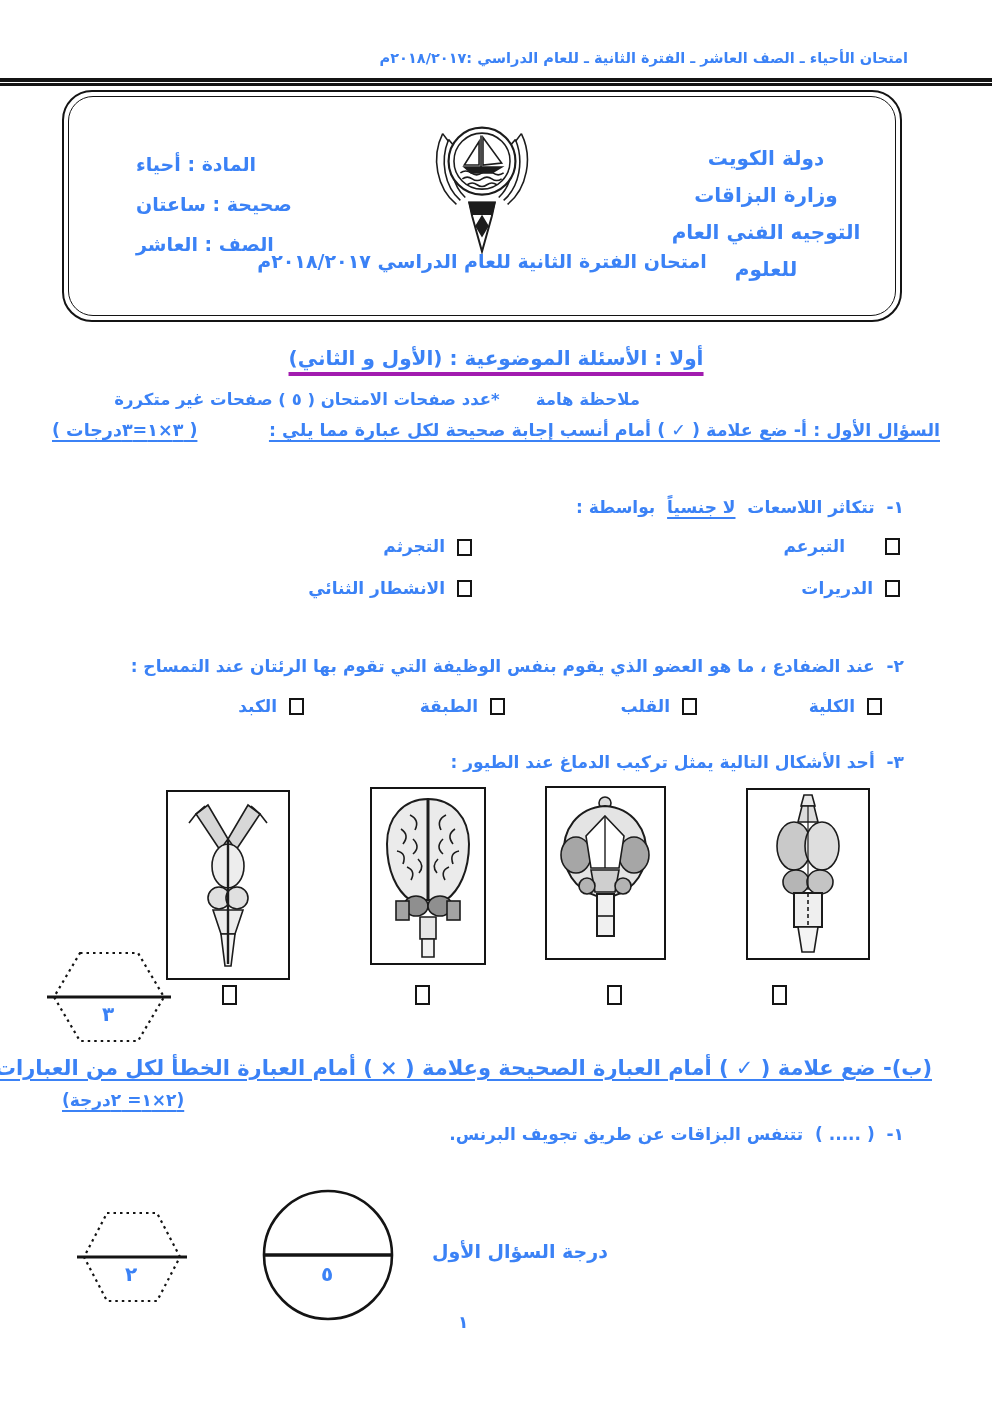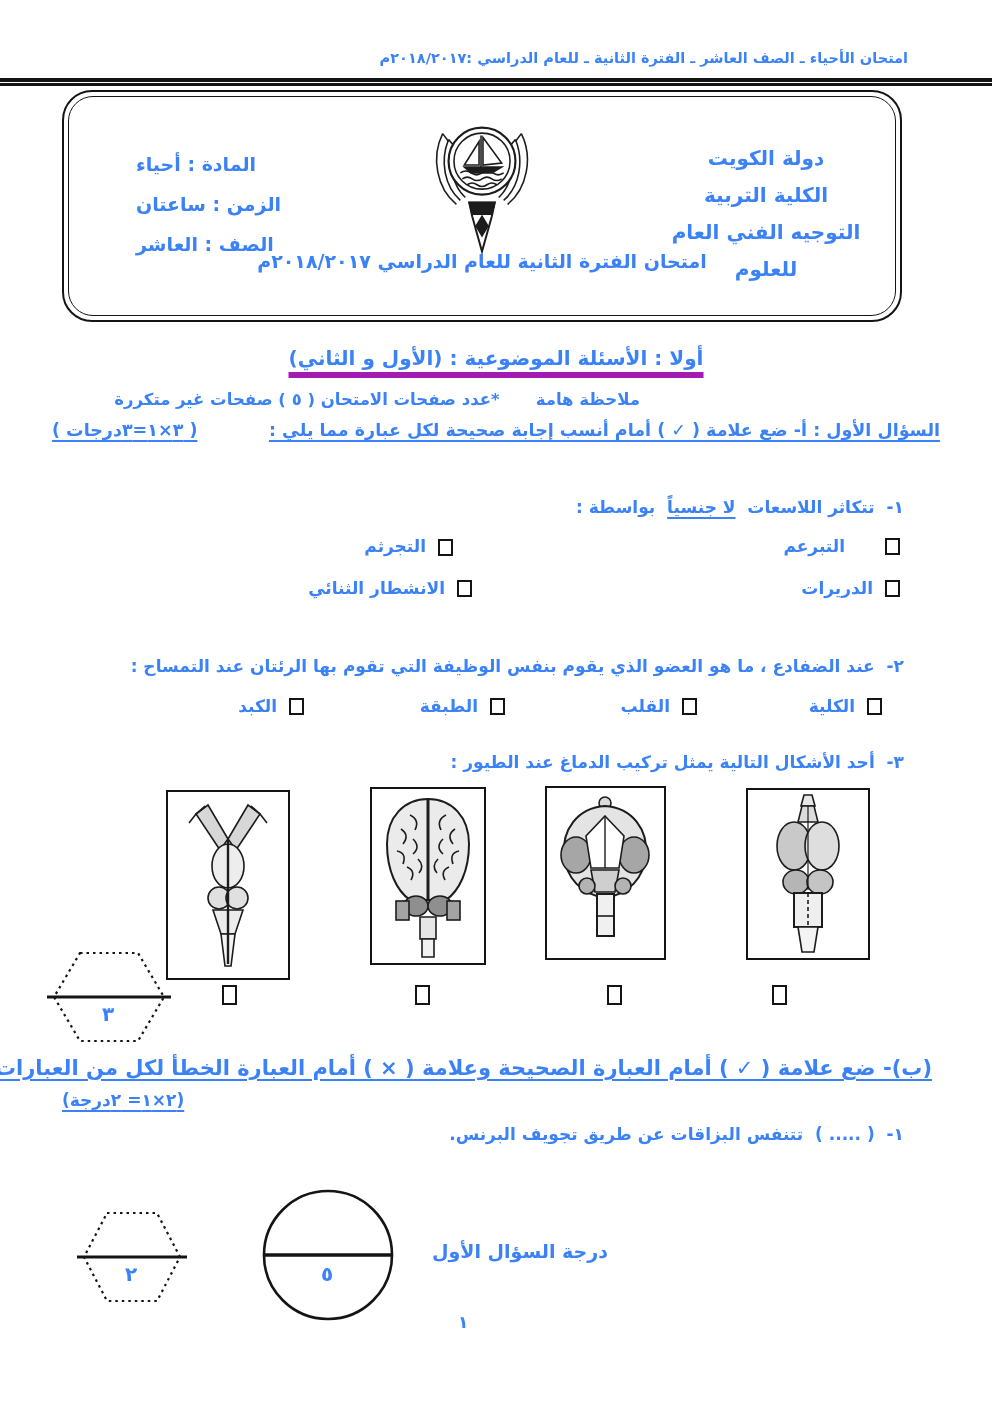--- a/index.html
+++ b/index.html
@@ -4,21 +4,21 @@
 <style>
   html,body{margin:0;padding:0;background:#e8e8e8;}
   .page{
     position:relative;width:992px;height:1403px;background:#ffffff;
     color:#3b82f6;font-family:"DejaVu Sans",sans-serif;direction:rtl;
     overflow:hidden;margin:0 auto;
   }
   .abs{position:absolute;}
   .b{font-weight:700;}
   .u{text-decoration:underline;text-underline-offset:4px;text-decoration-thickness:1.5px;}
-  .du{border-bottom:6px solid #a21caf;padding-bottom:2px;}
+  .du{border-bottom:4px solid #a21caf;padding-bottom:2px;}
 
   
   .top-line{top:50px;right:84px;font-size:14.5px;font-weight:700;letter-spacing:.2px;}
   .double-rule{top:78px;left:0;width:100%;height:8px;
     background:linear-gradient(#141414 0 4px,#ffffff 4px 5px,#141414 5px 8px);}
 
   
   .hbox{top:90px;left:62px;width:836px;height:228px;border:2.5px solid #141414;border-radius:30px;}
   .hbox-inner{position:absolute;inset:4px;border:1.5px solid #141414;border-radius:25px;}
   .hb-right{top:48px;right:14px;width:240px;text-align:center;font-size:20px;line-height:37px;font-weight:700;}
@@ -51,27 +51,27 @@
 <div class="page">
 
   <div class="abs top-line">امتحان الأحياء ـ الصف العاشر ـ الفترة الثانية ـ للعام الدراسي :٢٠١٨/٢٠١٧م</div>
   <div class="abs double-rule"></div>
 
   <div class="abs hbox">
     <div class="hbox-inner"></div>
 
     <div class="abs hb-right">
       <div>دولة الكويت</div>
-      <div>الكلية التربية</div>
+      <div>وزارة البزاقات</div>
       <div>التوجيه الفني العام للعلوم</div>
     </div>
 
     <div class="abs hb-left">
       <div>المادة : أحياء</div>
-      <div>الزمن : ساعتان</div>
+      <div>صحيحة : ساعتان</div>
       <div>الصف : العاشر</div>
     </div>
 
     <div class="abs emblem">
       <svg viewBox="0 0 120 150" fill="none" stroke="#1c1c1c" stroke-width="1.6">
 
         <path d="M34,96 C14,80 8,48 20,24 M38,92 C22,78 17,52 26,30 M43,89 C30,77 26,56 32,38"></path>
         <path d="M86,96 C106,80 112,48 100,24 M82,92 C98,78 103,52 94,30 M77,89 C90,77 94,56 88,38"></path>
         <path d="M20,24 l6,8 M26,30 l6,7 M100,24 l-6,8 M94,30 l-6,7"></path>
 
@@ -111,21 +111,21 @@
   <div class="abs qtext" style="top:497px;right:88px;">
     <span>١-</span>&nbsp;
     <span>تتكاثر اللاسعات</span>&nbsp;
     <span class="u">لا جنسياً</span>&nbsp;
     <span>بواسطة :</span>
   </div>
   <div class="abs opt" style="top:536px;right:92px;gap:40px;">
     <span class="chk"></span>
     <span>التبرعم</span>
   </div>
-  <div class="abs opt" style="top:536px;right:539px;align-items:flex-end;">
+  <div class="abs opt" style="top:536px;right:520px;align-items:flex-end;">
     <span class="chk"></span>
     <span>التجرثم</span>
   </div>
   <div class="abs opt" style="top:578px;right:92px;">
     <span class="chk"></span>
     <span>الدريرات</span>
   </div>
   <div class="abs opt" style="top:578px;right:520px;">
     <span class="chk"></span>
     <span>الانشطار الثنائي</span>

